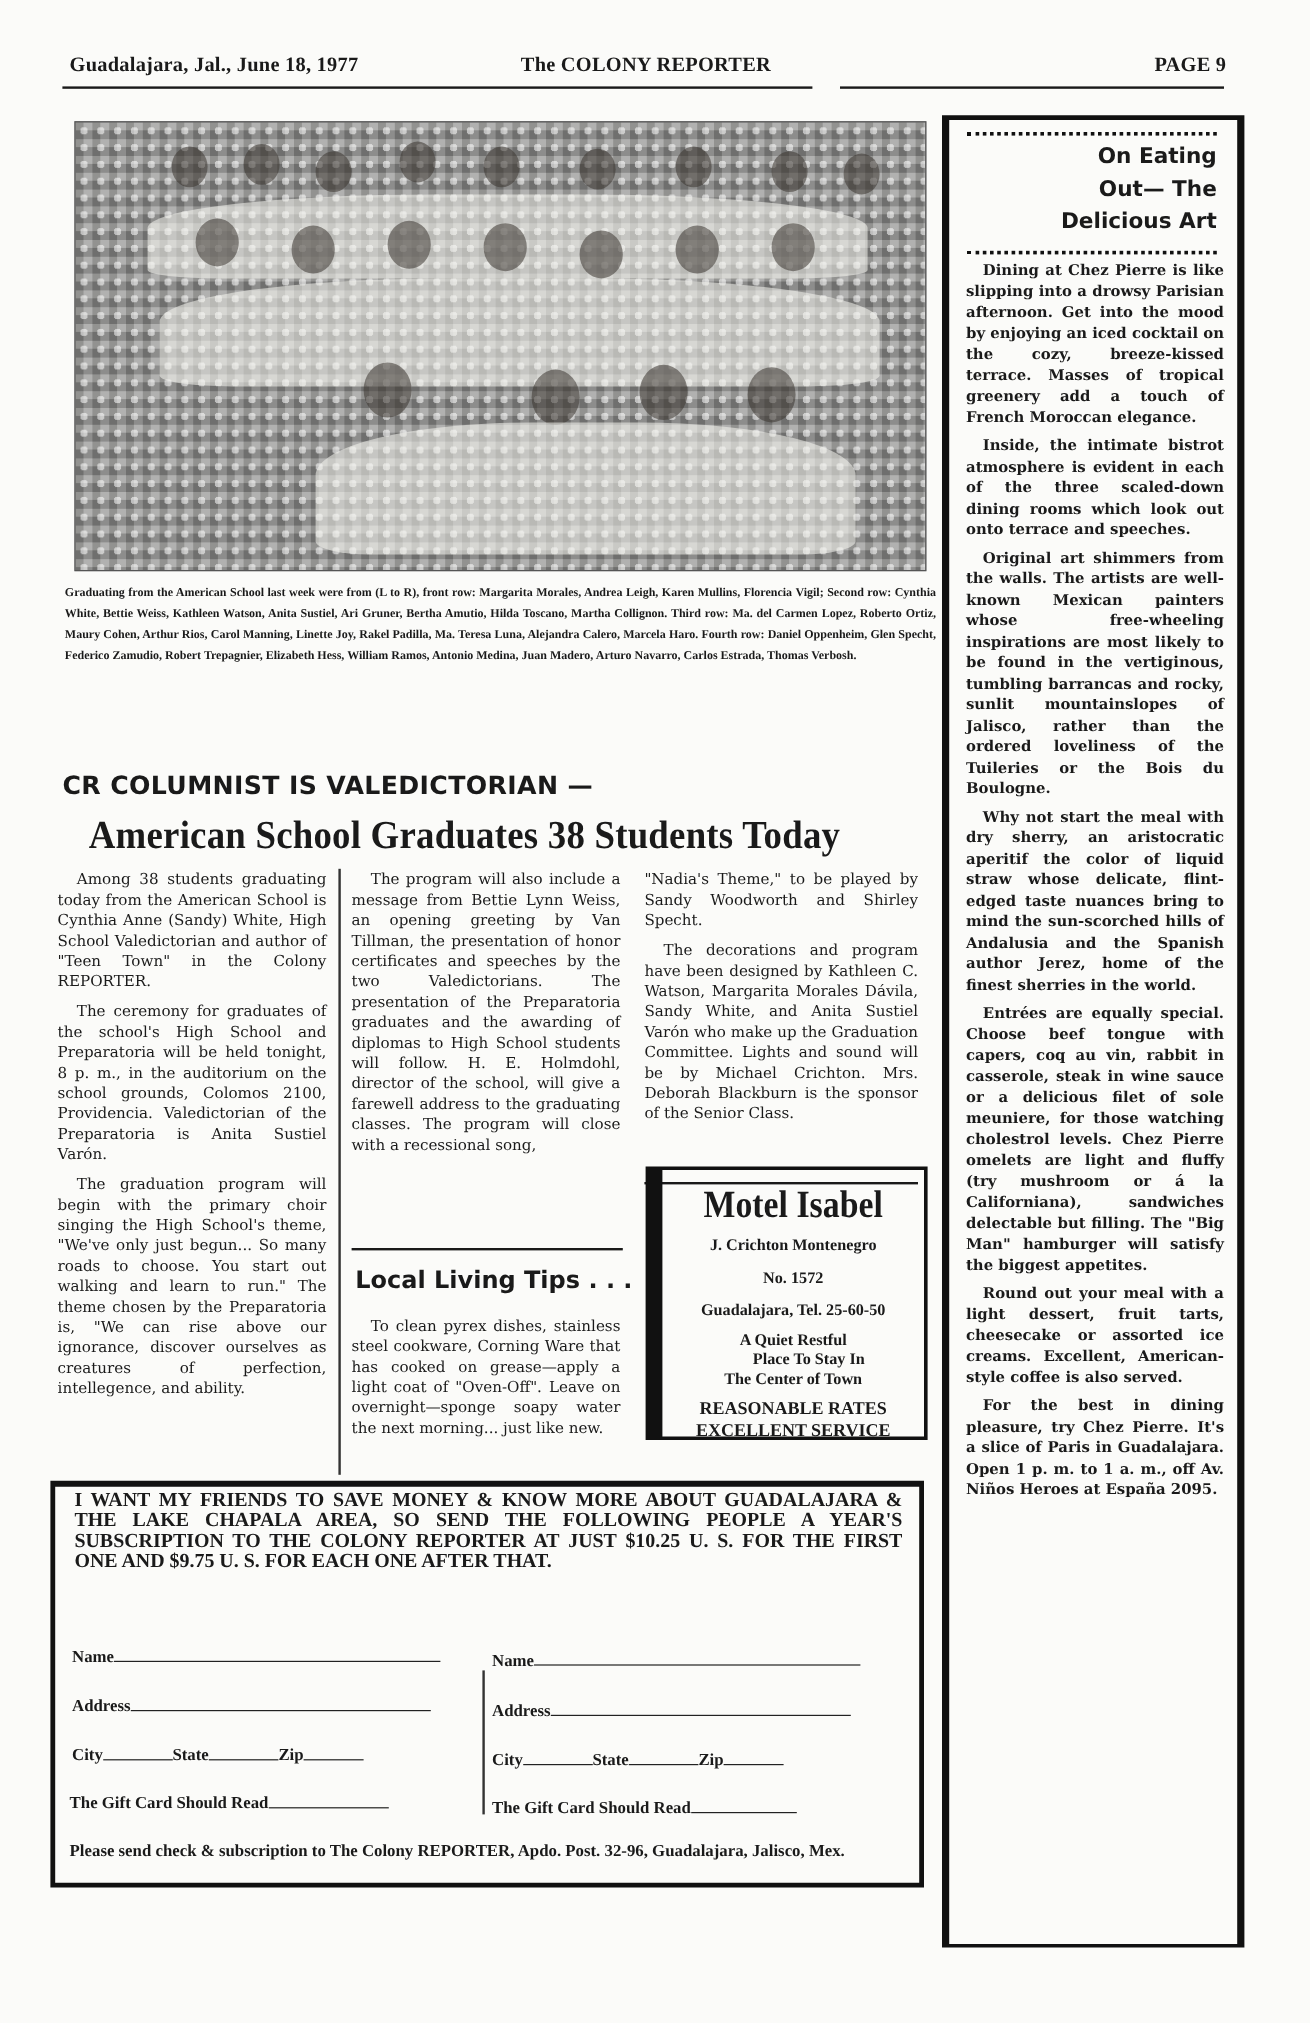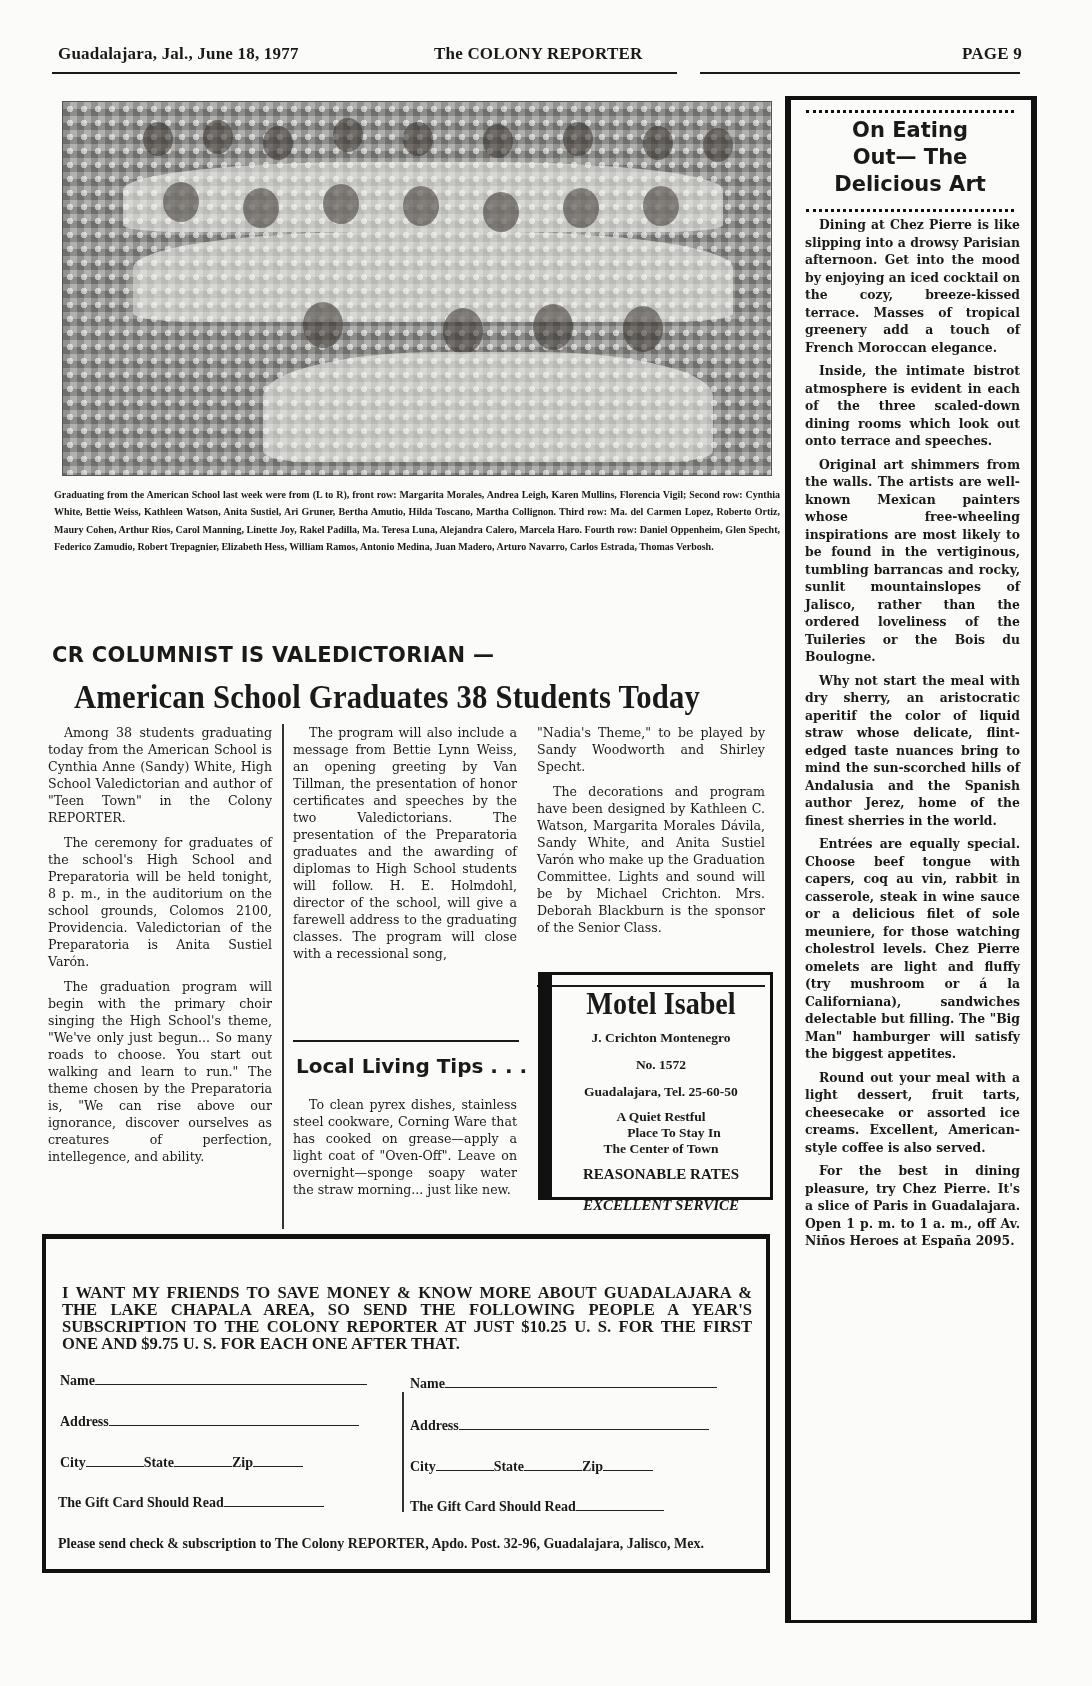--- a/index.html
+++ b/index.html
@@ -23,28 +23,28 @@
   .col1{left:48px;top:724px;width:224px;}
   .col2{left:293px;top:724px;width:224px;}
   .col3{left:537px;top:724px;width:228px;}
   .tips-title{left:296px;top:1054px;font-family:"DejaVu Sans",sans-serif;font-weight:bold;font-size:20px;}
   .tips-body{left:293px;top:1096px;width:224px;}
   .motel{left:538px;top:972px;width:218px;height:222px;border:3px solid #111;border-left:14px solid #111;text-align:center;font-family:"Liberation Serif",serif;font-weight:bold;}
   .motel .name{font-size:32px;margin-top:10px;transform:scaleX(0.88);}
   .motel .l{font-size:13.5px;line-height:19px;}
   .motel .big{font-size:15px;line-height:15px;margin-top:10px;}
   .sub-box{left:42px;top:1234px;width:720px;height:330px;border:4px solid #111;border-top:5px solid #111;}
-  .sub-lead{left:62px;top:1284px;width:690px;font-family:"Liberation Serif",serif;font-weight:bold;font-size:16.6px;line-height:17px;text-align:justify;}
+  .sub-lead{left:62px;top:1241px;width:690px;font-family:"Liberation Serif",serif;font-weight:bold;font-size:16.6px;line-height:17px;text-align:justify;}
   .form{font-family:"Liberation Serif",serif;font-weight:bold;font-size:14px;}
   .line{display:inline-block;border-bottom:1.5px solid #222;height:12px;vertical-align:baseline;}
   .form-row{position:absolute;white-space:nowrap;}
   .sub-foot{left:58px;top:1536px;width:690px;font-family:"Liberation Serif",serif;font-weight:bold;font-size:14px;line-height:15px;}
   .side-box{left:785px;top:96px;width:240px;height:1520px;border-left:6px solid #111;border-right:6px solid #111;border-top:4px solid #111;border-bottom:3px solid #111;}
   .side-title-frame{left:806px;top:110px;width:208px;height:96px;border-top:3px dotted #111;border-bottom:3px dotted #111;}
-  .side-title{left:806px;top:117px;width:208px;text-align:center;font-family:"DejaVu Sans",sans-serif;font-weight:bold;font-size:21px;line-height:27px;}
+  .side-title{left:806px;top:117px;width:208px;text-align:right;font-family:"DejaVu Sans",sans-serif;font-weight:bold;font-size:18px;line-height:27px;}
   .side-text{left:805px;top:216px;width:215px;font-family:"DejaVu Serif",serif;font-weight:bold;font-size:12.4px;line-height:17.5px;text-align:justify;}
   .side-text p{margin:0 0 6px 0;text-indent:14px;}
   .vdiv{position:absolute;width:1.5px;background:#333;}
 </style>
 </head>
 <body>
 
 <div class="abs hdr" style="left:58px;">Guadalajara, Jal., June 18, 1977</div>
 <div class="abs hdr" style="left:434px;">The COLONY REPORTER</div>
 <div class="abs hdr" style="left:962px;">PAGE 9</div>
@@ -92,33 +92,33 @@
 </div>
 <div class="abs col col3">
   <p style="text-indent:0">"Nadia's Theme," to be played by Sandy Woodworth and Shirley Specht.</p>
   <p>The decorations and program have been designed by Kathleen C. Watson, Margarita Morales Dávila, Sandy White, and Anita Sustiel Varón who make up the Graduation Committee. Lights and sound will be by Michael Crichton. Mrs. Deborah Blackburn is the sponsor of the Senior Class.</p>
 </div>
 <div class="rule" style="left:293px;top:1040px;width:226px;height:1.5px;"></div>
 <div class="rule" style="left:537px;top:985px;width:228px;height:1.5px;"></div>
 
 <div class="abs tips-title">Local Living Tips . . .</div>
 <div class="abs col tips-body">
-  <p>To clean pyrex dishes, stainless steel cookware, Corning Ware that has cooked on grease—apply a light coat of "Oven-Off". Leave on overnight—sponge soapy water the straw morning... just like new.</p>
+  <p>To clean pyrex dishes, stainless steel cookware, Corning Ware that has cooked on grease—apply a light coat of "Oven-Off". Leave on overnight—sponge soapy water the next morning... just like new.</p>
 </div>
 
 <div class="abs motel">
   <div class="name">Motel Isabel</div>
   <div class="l" style="margin-top:6px;">J. Crichton Montenegro</div>
   <div class="l" style="margin-top:8px;">No. 1572</div>
   <div class="l" style="margin-top:8px;">Guadalajara, Tel. 25-60-50</div>
   <div class="l" style="margin-top:8px;line-height:16px;">A Quiet Restful</div>
   <div class="l" style="line-height:16px;padding-left:26px;">Place To Stay In</div>
   <div class="l" style="line-height:16px;">The Center of Town</div>
   <div class="big">REASONABLE RATES</div>
-  <div class="big" style="margin-top:16px;font-style:italic;">EXCELLENT SERVICE</div>
+  <div class="big" style="margin-top:4px;">EXCELLENT SERVICE</div>
 </div>
 
 <div class="abs sub-box"></div>
 <div class="abs sub-lead">I WANT MY FRIENDS TO SAVE MONEY &amp; KNOW MORE ABOUT GUADALAJARA &amp; THE LAKE CHAPALA AREA, SO SEND THE FOLLOWING PEOPLE A YEAR'S SUBSCRIPTION TO THE COLONY REPORTER AT JUST $10.25 U. S. FOR THE FIRST ONE AND $9.75 U. S. FOR EACH ONE AFTER THAT.</div>
 
 <div class="form">
   <div class="form-row" style="left:60px;top:1372px;">
     <span>Name</span><span class="line" style="width:272px;"></span>
   </div>
   <div class="form-row" style="left:60px;top:1413px;">

